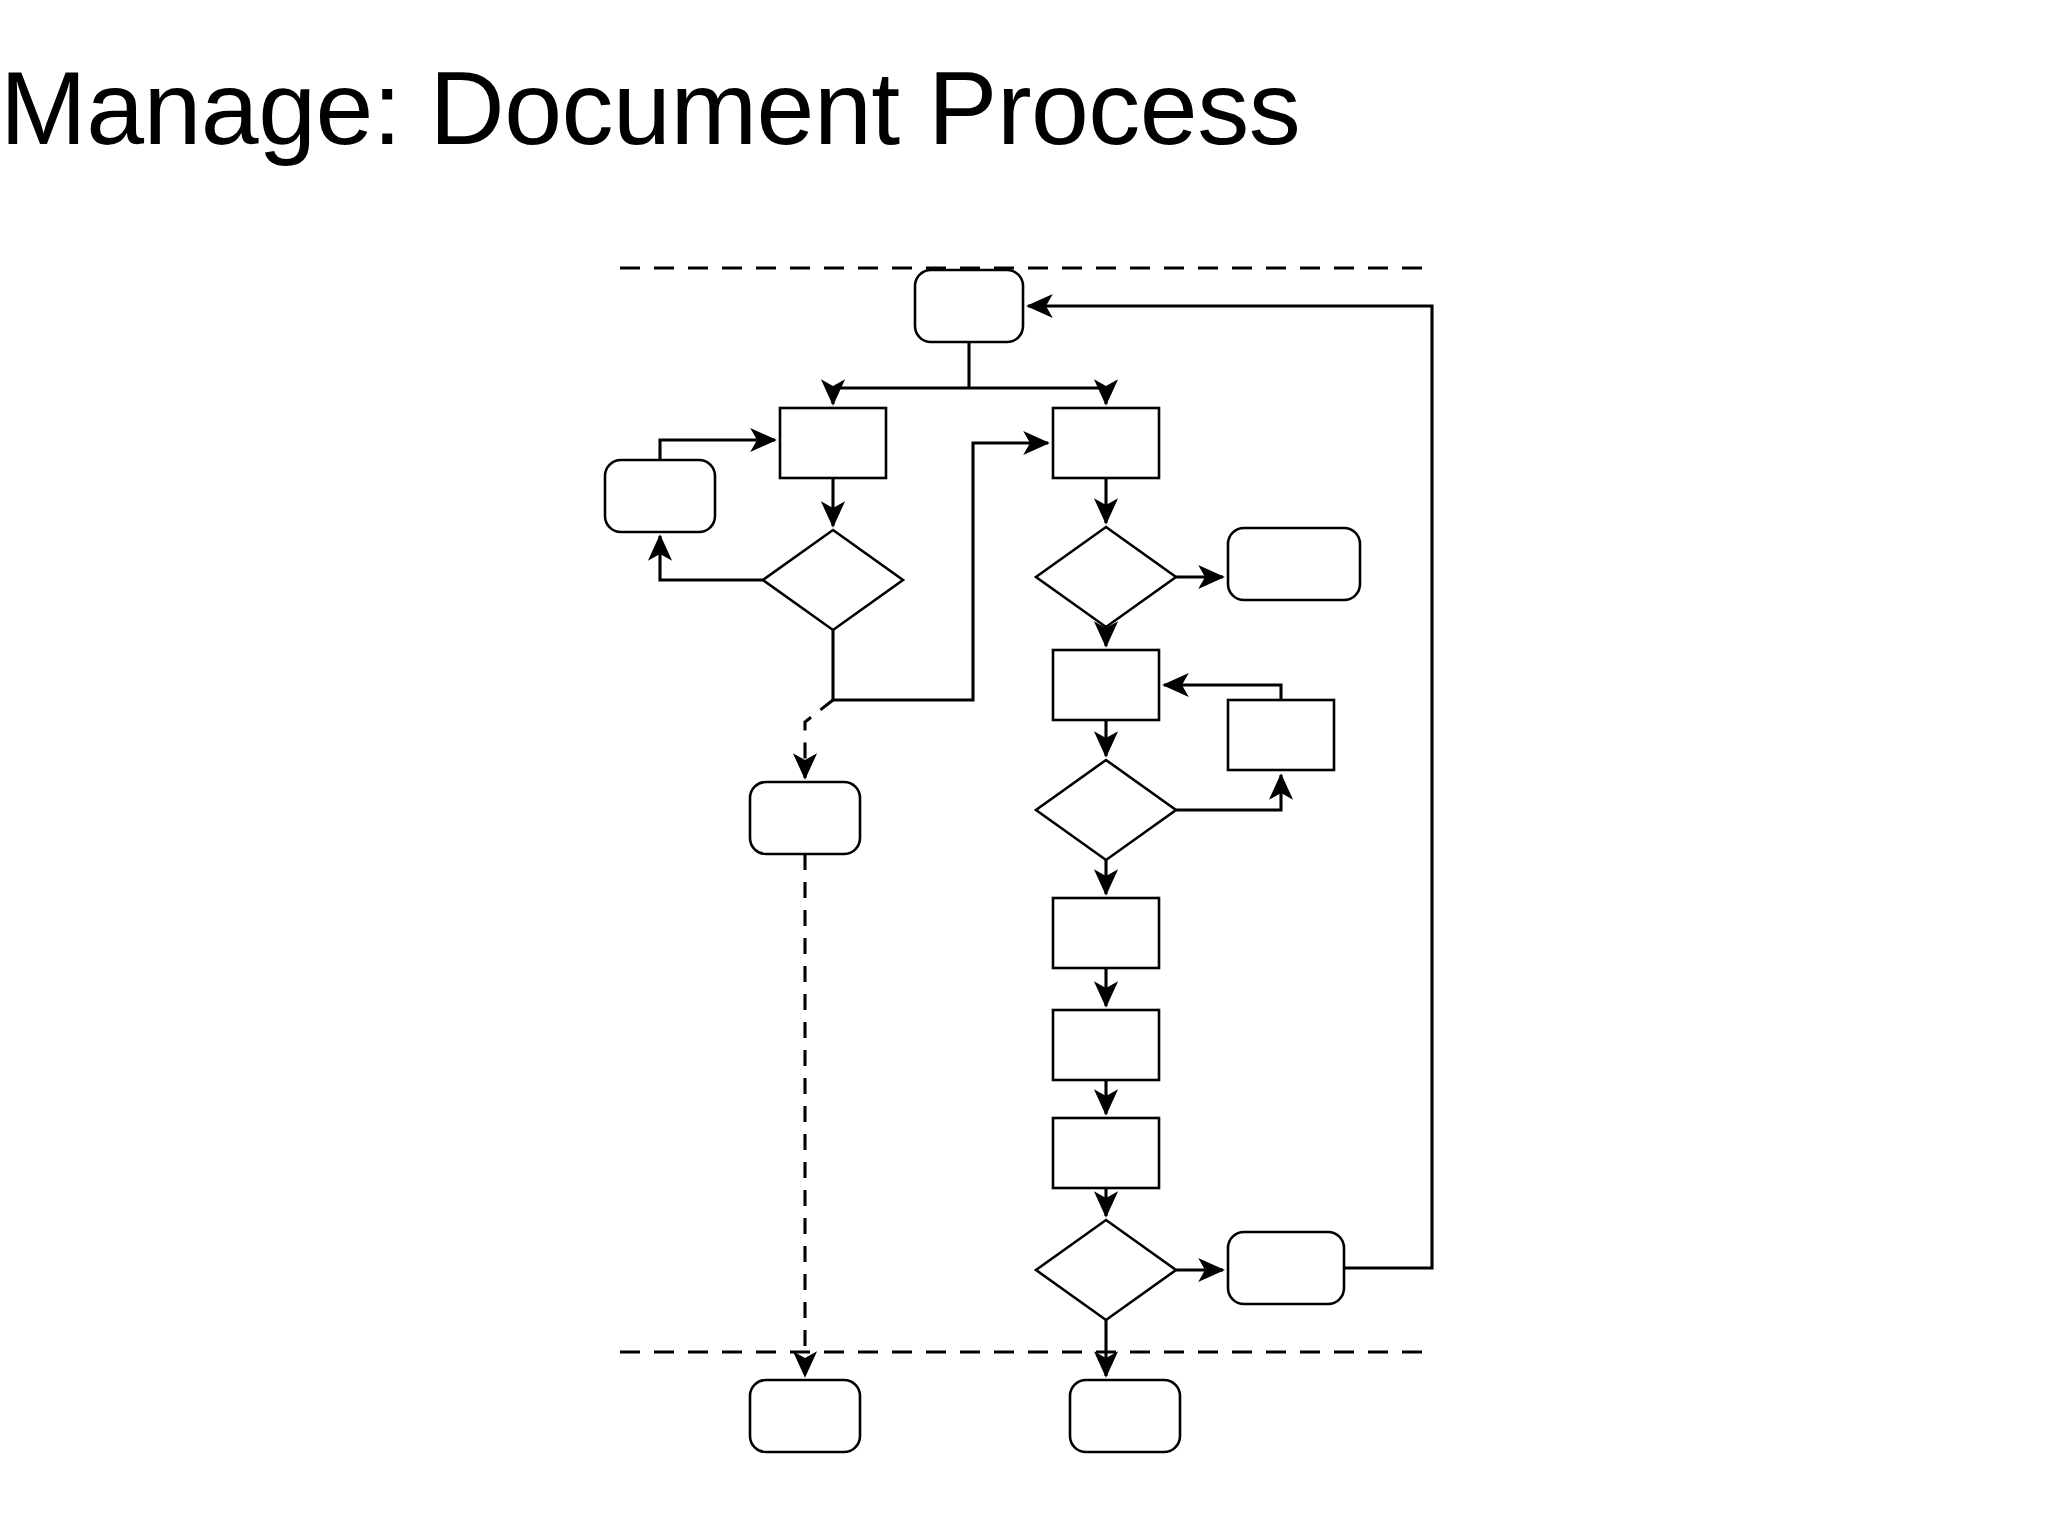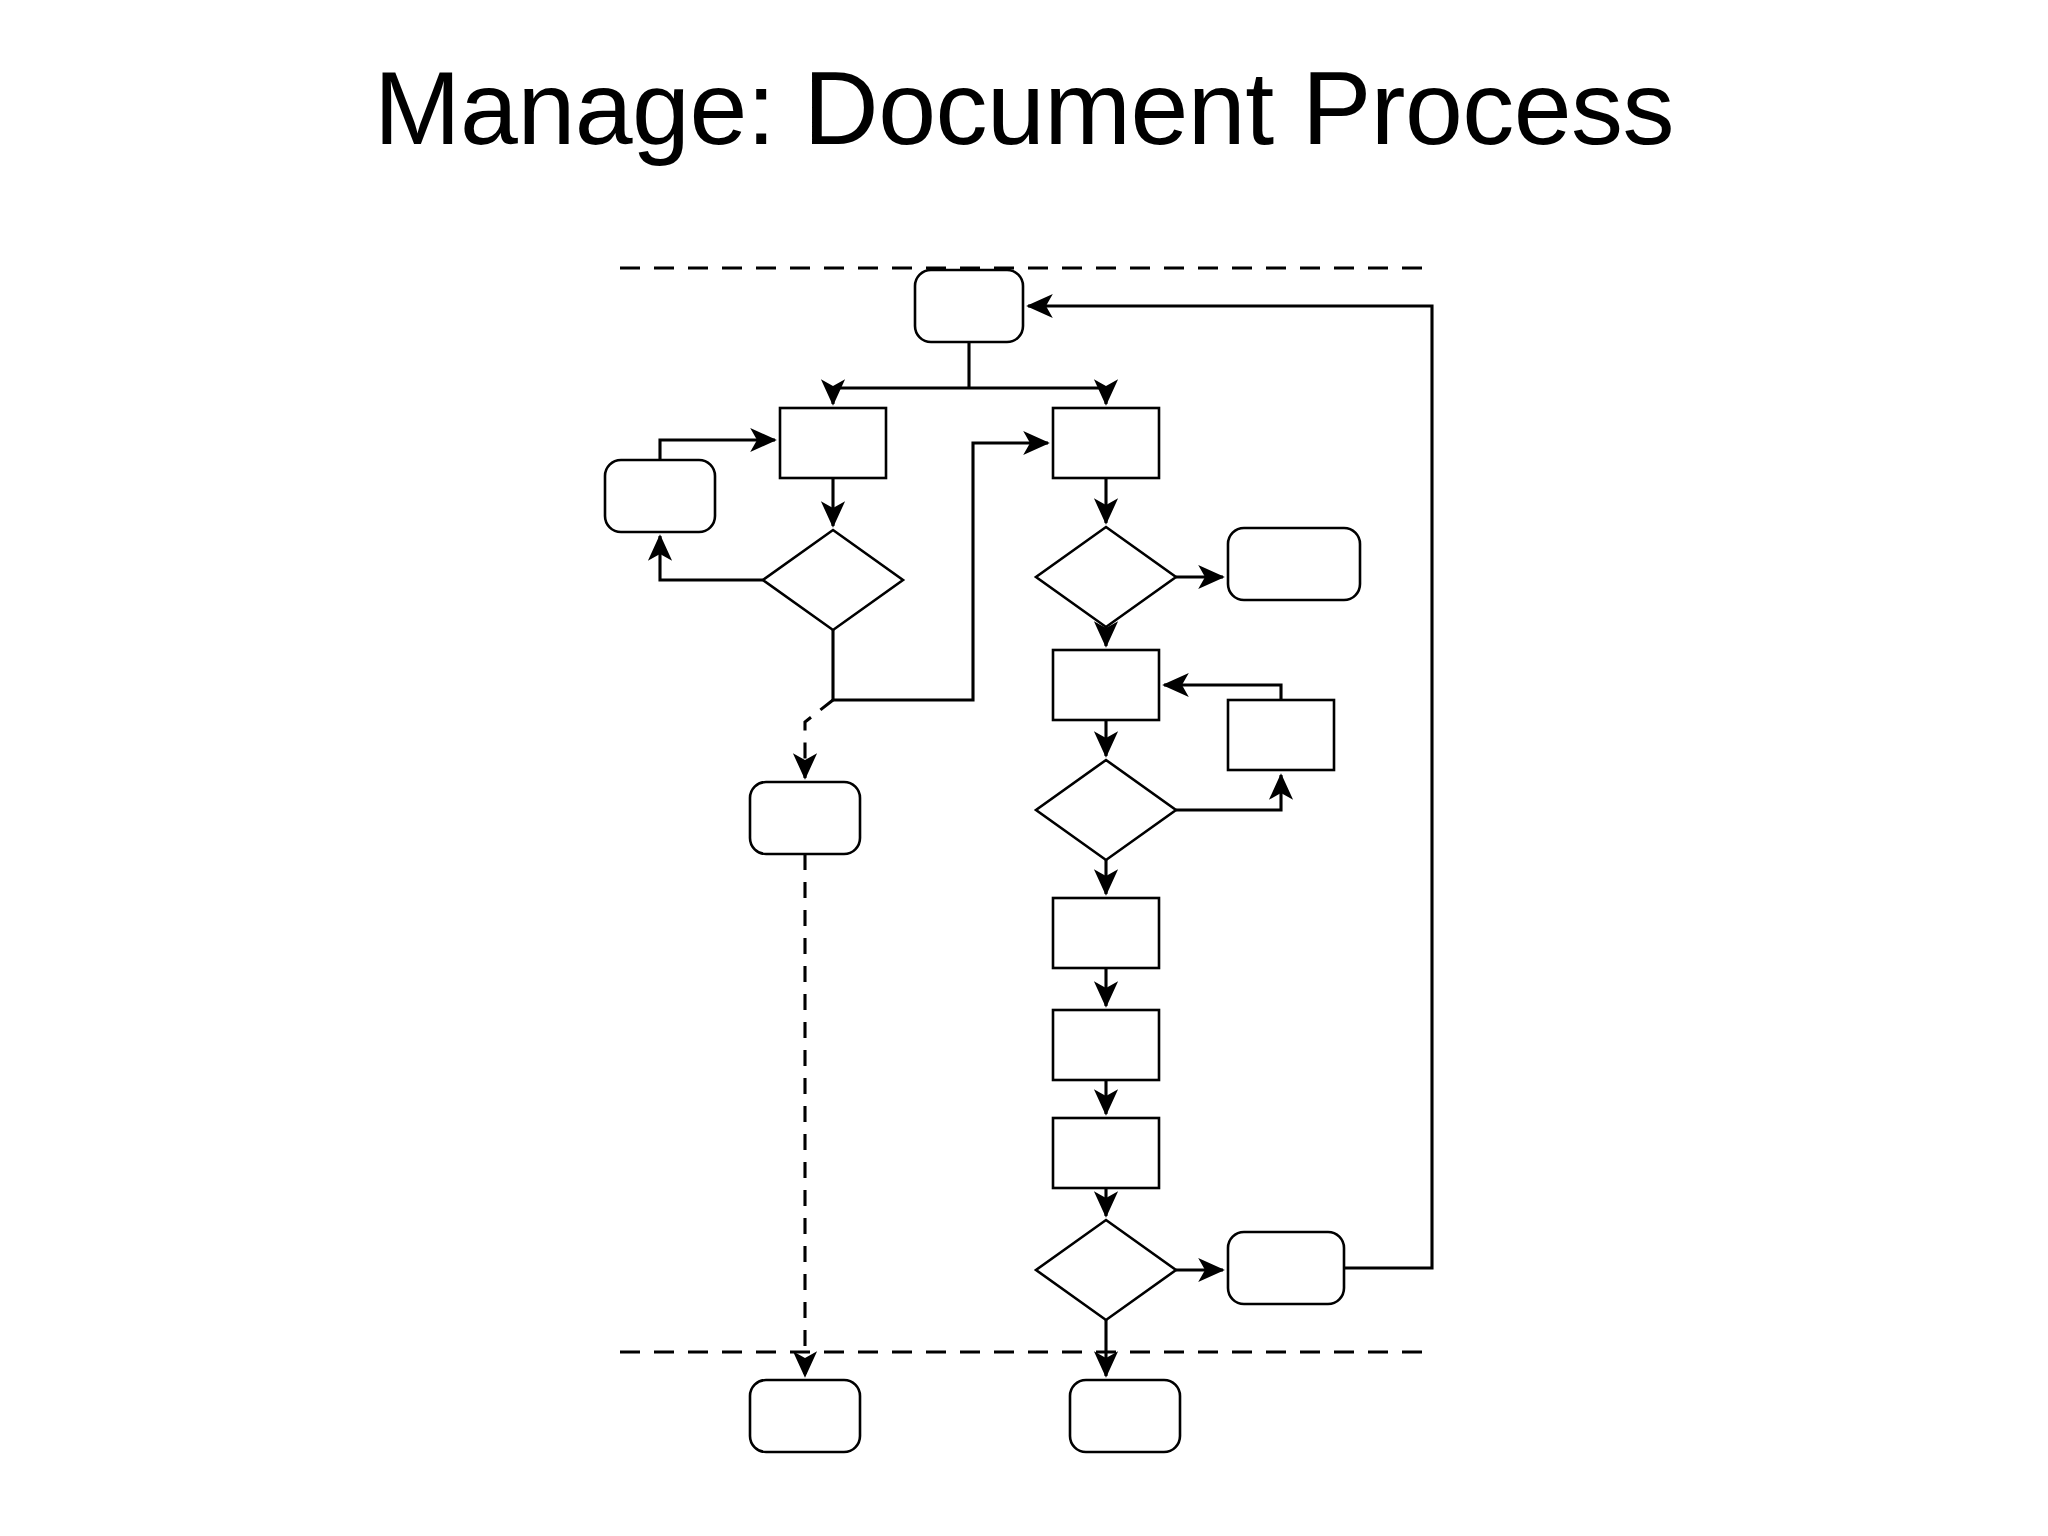--- a/index.html
+++ b/index.html
@@ -19,21 +19,20 @@
     position: relative;
     width: 2048px;
     height: 1536px;
     background: #ffffff;
   }
   #slide-title {
     position: absolute;
     left: 0;
     top: 52px;
     width: 2048px;
-    text-align: center;
     font-family: "Liberation Sans", sans-serif;
     font-size: 104px;
     font-weight: 400;
     line-height: 1.08;
     letter-spacing: -0.5px;
     color: #000000;
     white-space: nowrap;
   }
   #diagram-svg {
     position: absolute;

